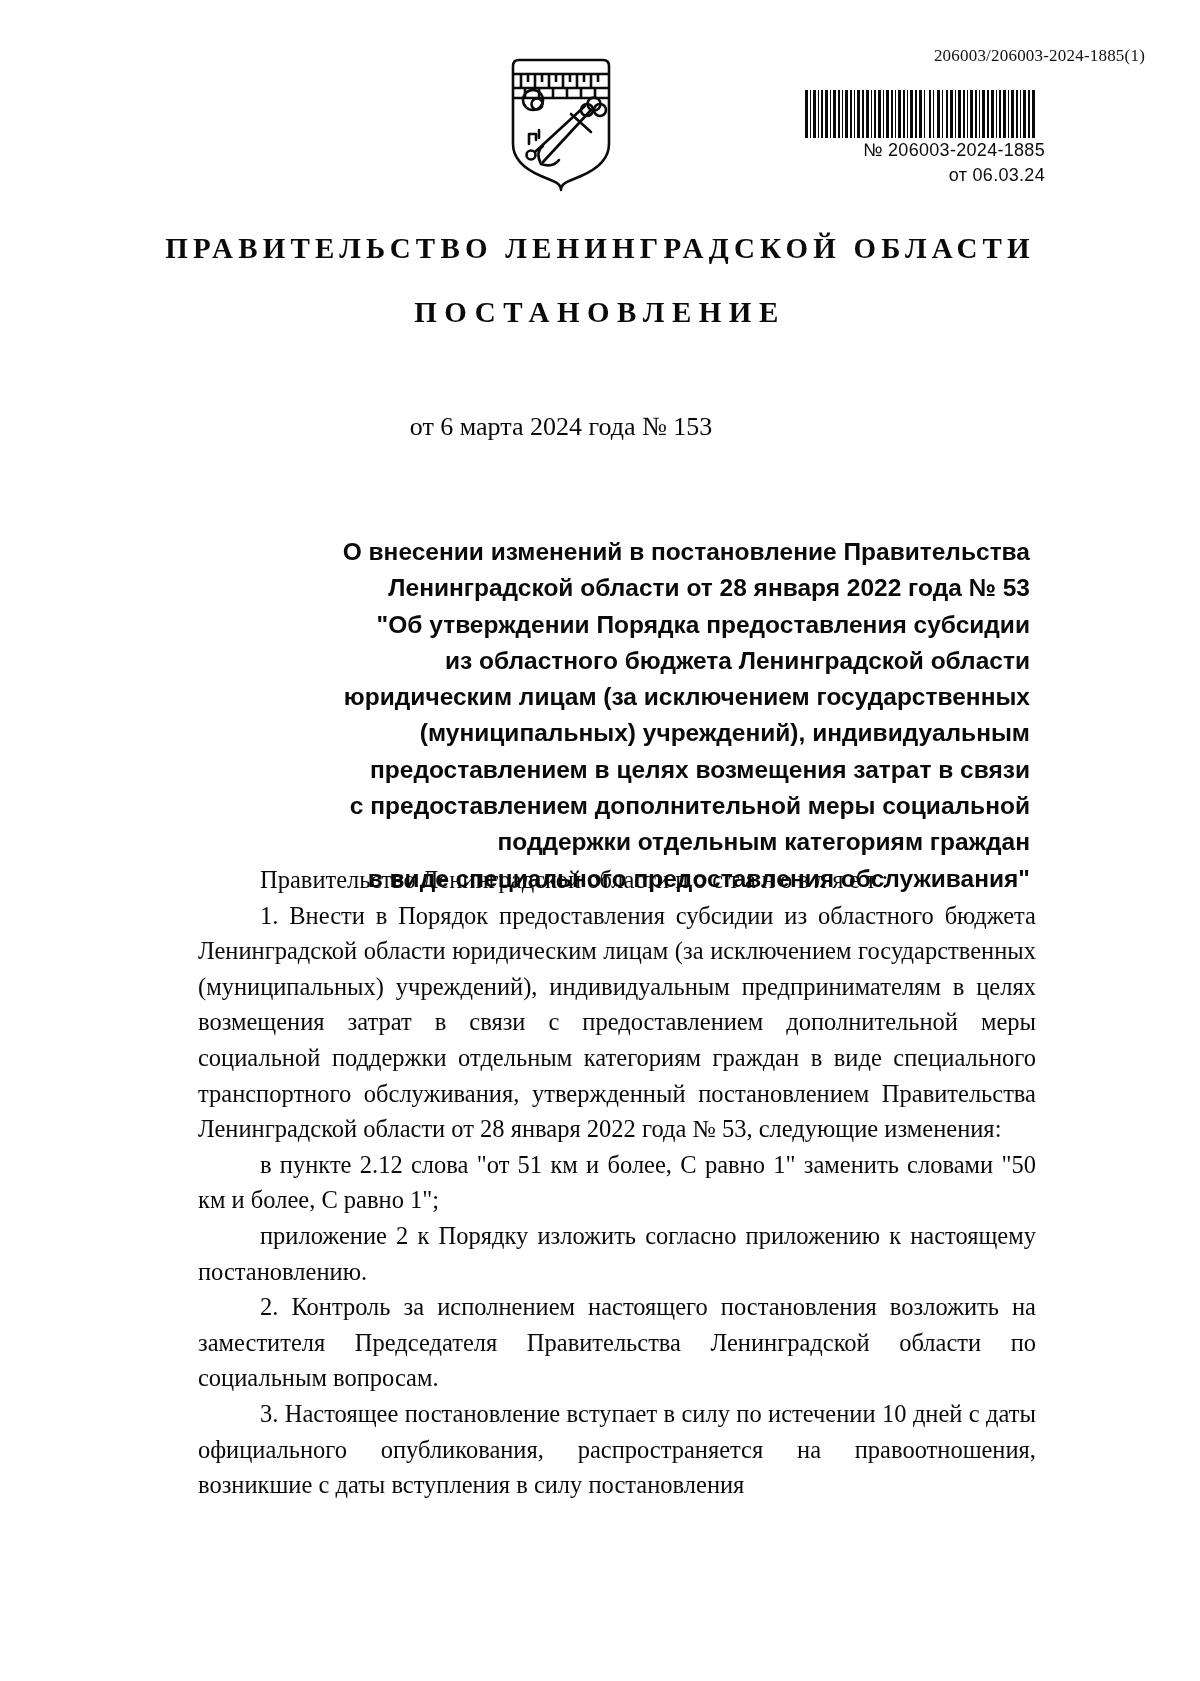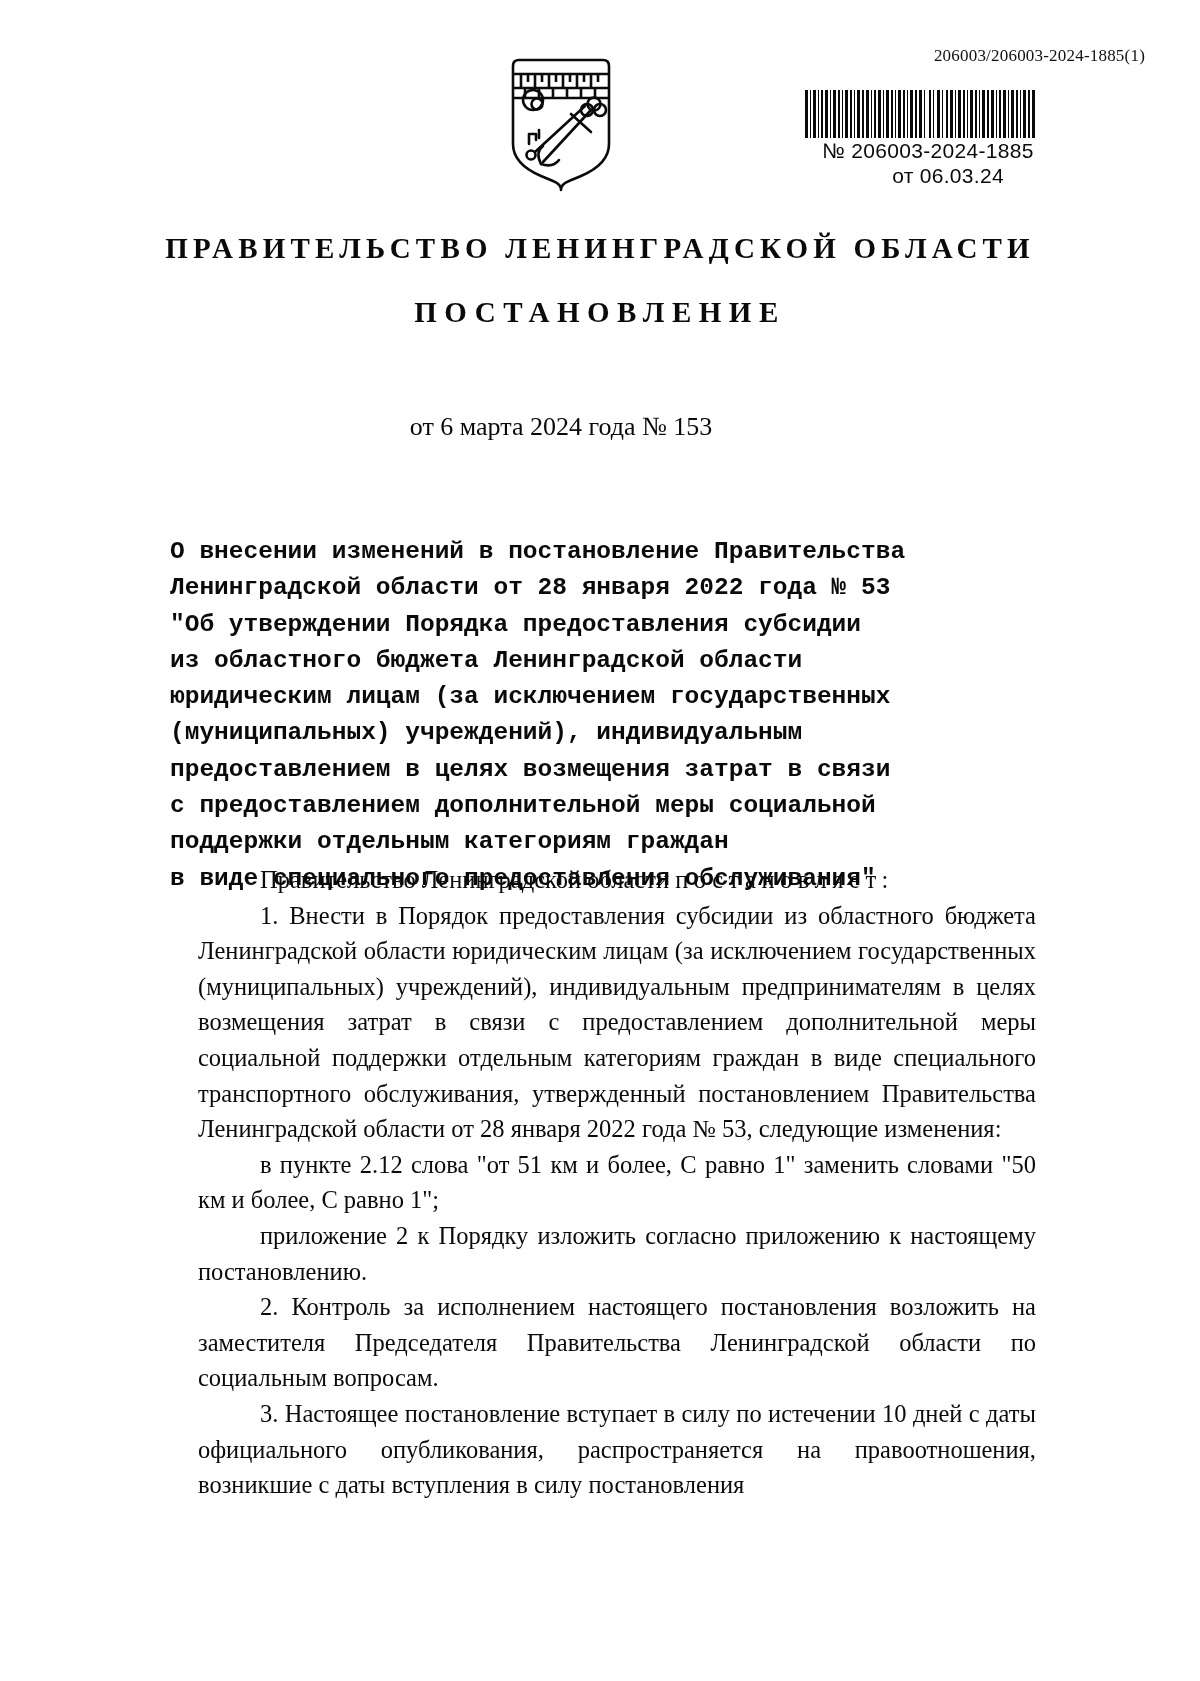--- a/index.html
+++ b/index.html
@@ -50,24 +50,24 @@
   }
 
   .barcode {
     display: block;
     width: 232px;
     height: 48px;
   }
 
   .stamp-line {
     font-family: "Liberation Sans", "DejaVu Sans", sans-serif;
-    font-size: 21px;
+    font-size: 18px;
     line-height: 25px;
     color: #0a0a0a;
-    text-align: center;
+    text-align: right;
     padding-left: 6px;
     letter-spacing: 0.3px;
     white-space: nowrap;
   }
   .stamp-line.second { padding-left: 6px; margin-left: 40px; }
 
   .emblem {
     position: absolute;
     top: 52px;
     left: 505px;
@@ -111,25 +111,25 @@
     font-size: 26px;
     font-family: "Liberation Serif", "DejaVu Serif", serif;
   }
 
   
   .subject {
     position: absolute;
     top: 534px;
     left: 170px;
     width: 860px;
-    text-align: left;
+    text-align: right;
     font-size: 24.5px;
     line-height: 36.3px;
     font-weight: bold;
-    font-family: Liberation Mono, monospace;
+    font-family: Liberation Sans, sans-serif;
   }
   .subject .sline { display: block; white-space: nowrap; }
 
   
   .body {
     position: absolute;
     top: 862px;
     left: 198px;
     width: 838px;
     font-size: 24.5px;

